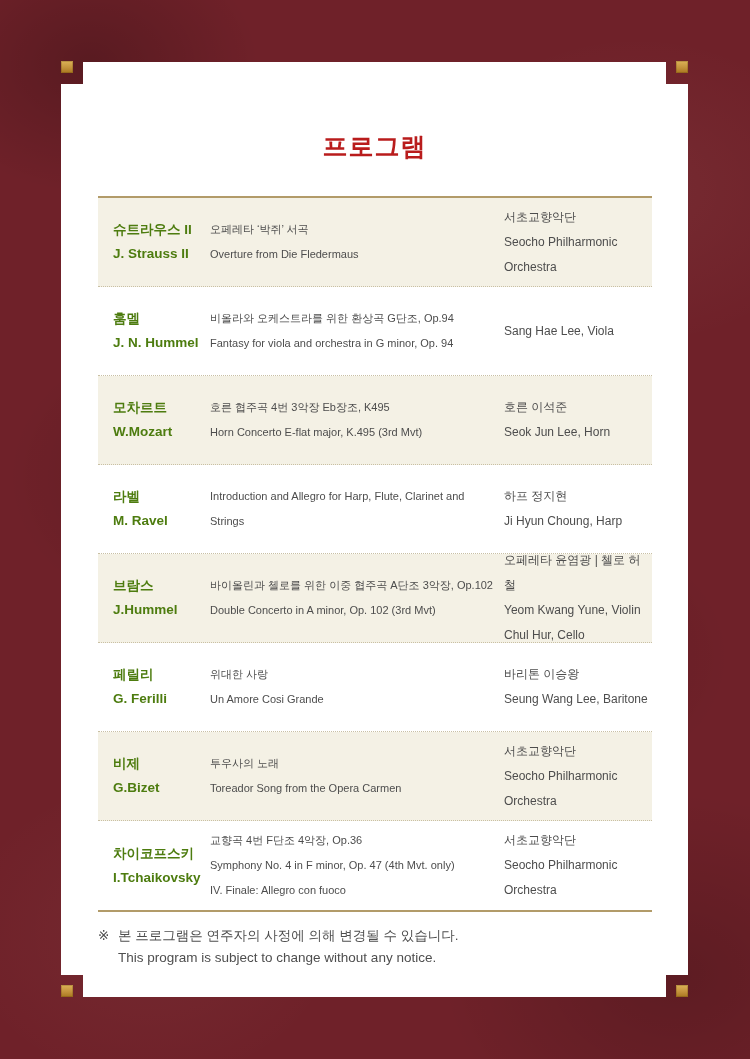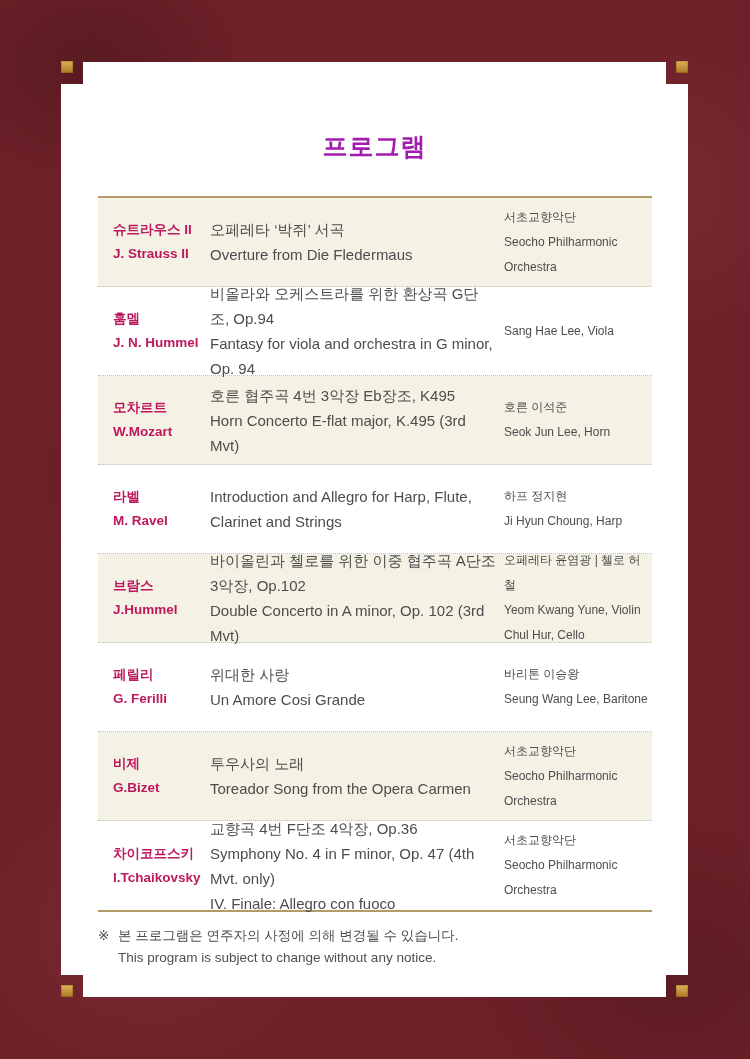--- a/index.html
+++ b/index.html
@@ -29,36 +29,36 @@
     background:linear-gradient(180deg,#dcb257 0%,#c4933c 55%,#a9771f 100%);
     box-shadow:inset 0 0 0 1px rgba(90,60,10,.25);
   }
   .gem.tl{left:61px;top:61px}
   .gem.tr{left:676px;top:61px}
   .gem.bl{left:61px;top:985px}
   .gem.br{left:676px;top:985px}
 
   .title{
     margin-top:68px;text-align:center;
-    font-size:25px;font-weight:bold;color:#a21caf;letter-spacing:1px;
+    font-size:25px;font-weight:bold;color:#b91c1c;letter-spacing:1px;
   }
   .table{
     margin:33px 36px 0 37px;width:554px;box-sizing:border-box;
     border-top:2px solid #b29b69;border-bottom:2px solid #b29b69;
   }
   .row{
     display:flex;align-items:center;height:89px;box-sizing:border-box;
     background:#ffffff;border-bottom:1px dotted #c9c0a4;
   }
   .row:last-child{border-bottom:none;}
   .row.alt{background:#f4f1e5;}
   .cell{box-sizing:border-box;}
-  .c-composer{width:112px;padding-left:15px;color:#be185d;font-weight:bold;
+  .c-composer{width:112px;padding-left:15px;color:#4d7c0f;font-weight:bold;
     font-size:13.5px;line-height:24px;}
-  .c-piece{flex:1;padding-right:8px;color:#4d4d4d;font-size:15px;line-height:25px;}
+  .c-piece{flex:1;padding-right:8px;color:#4d4d4d;font-size:11px;line-height:25px;}
   .c-performer{width:148px;color:#4d4d4d;font-size:12px;line-height:25px;}
 
   .note{
     display:flex;margin:13px 36px 0 37px;color:#4e4e4e;
     font-size:13.5px;line-height:22px;
   }
   .note-mark{width:20px;flex:0 0 20px;}
   .note-text{flex:1;}
 </style>
 </head>

